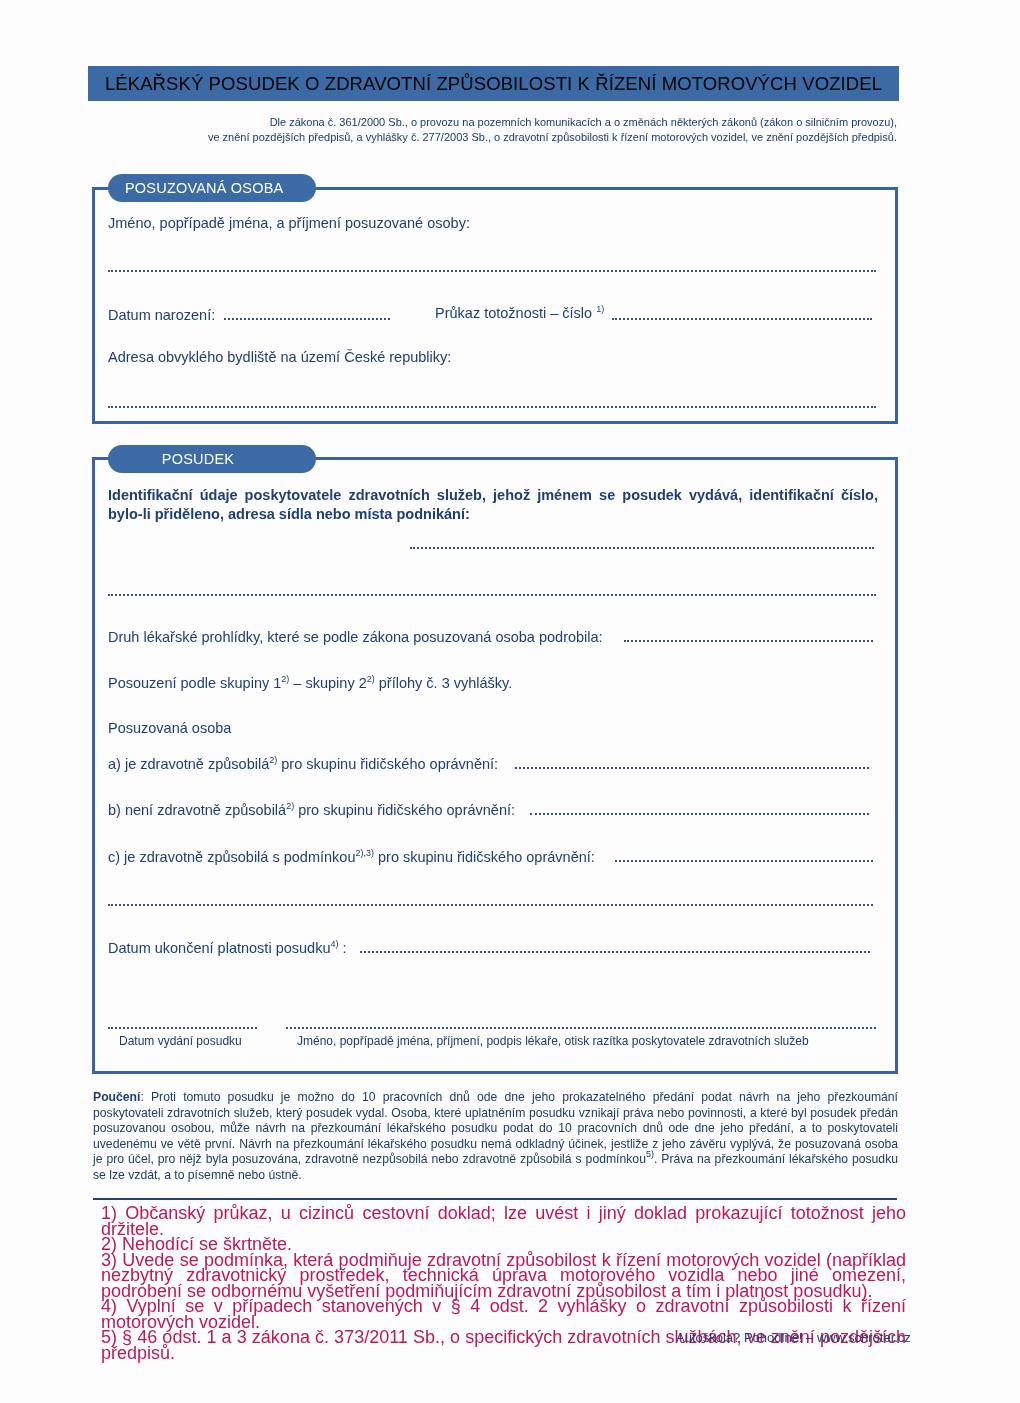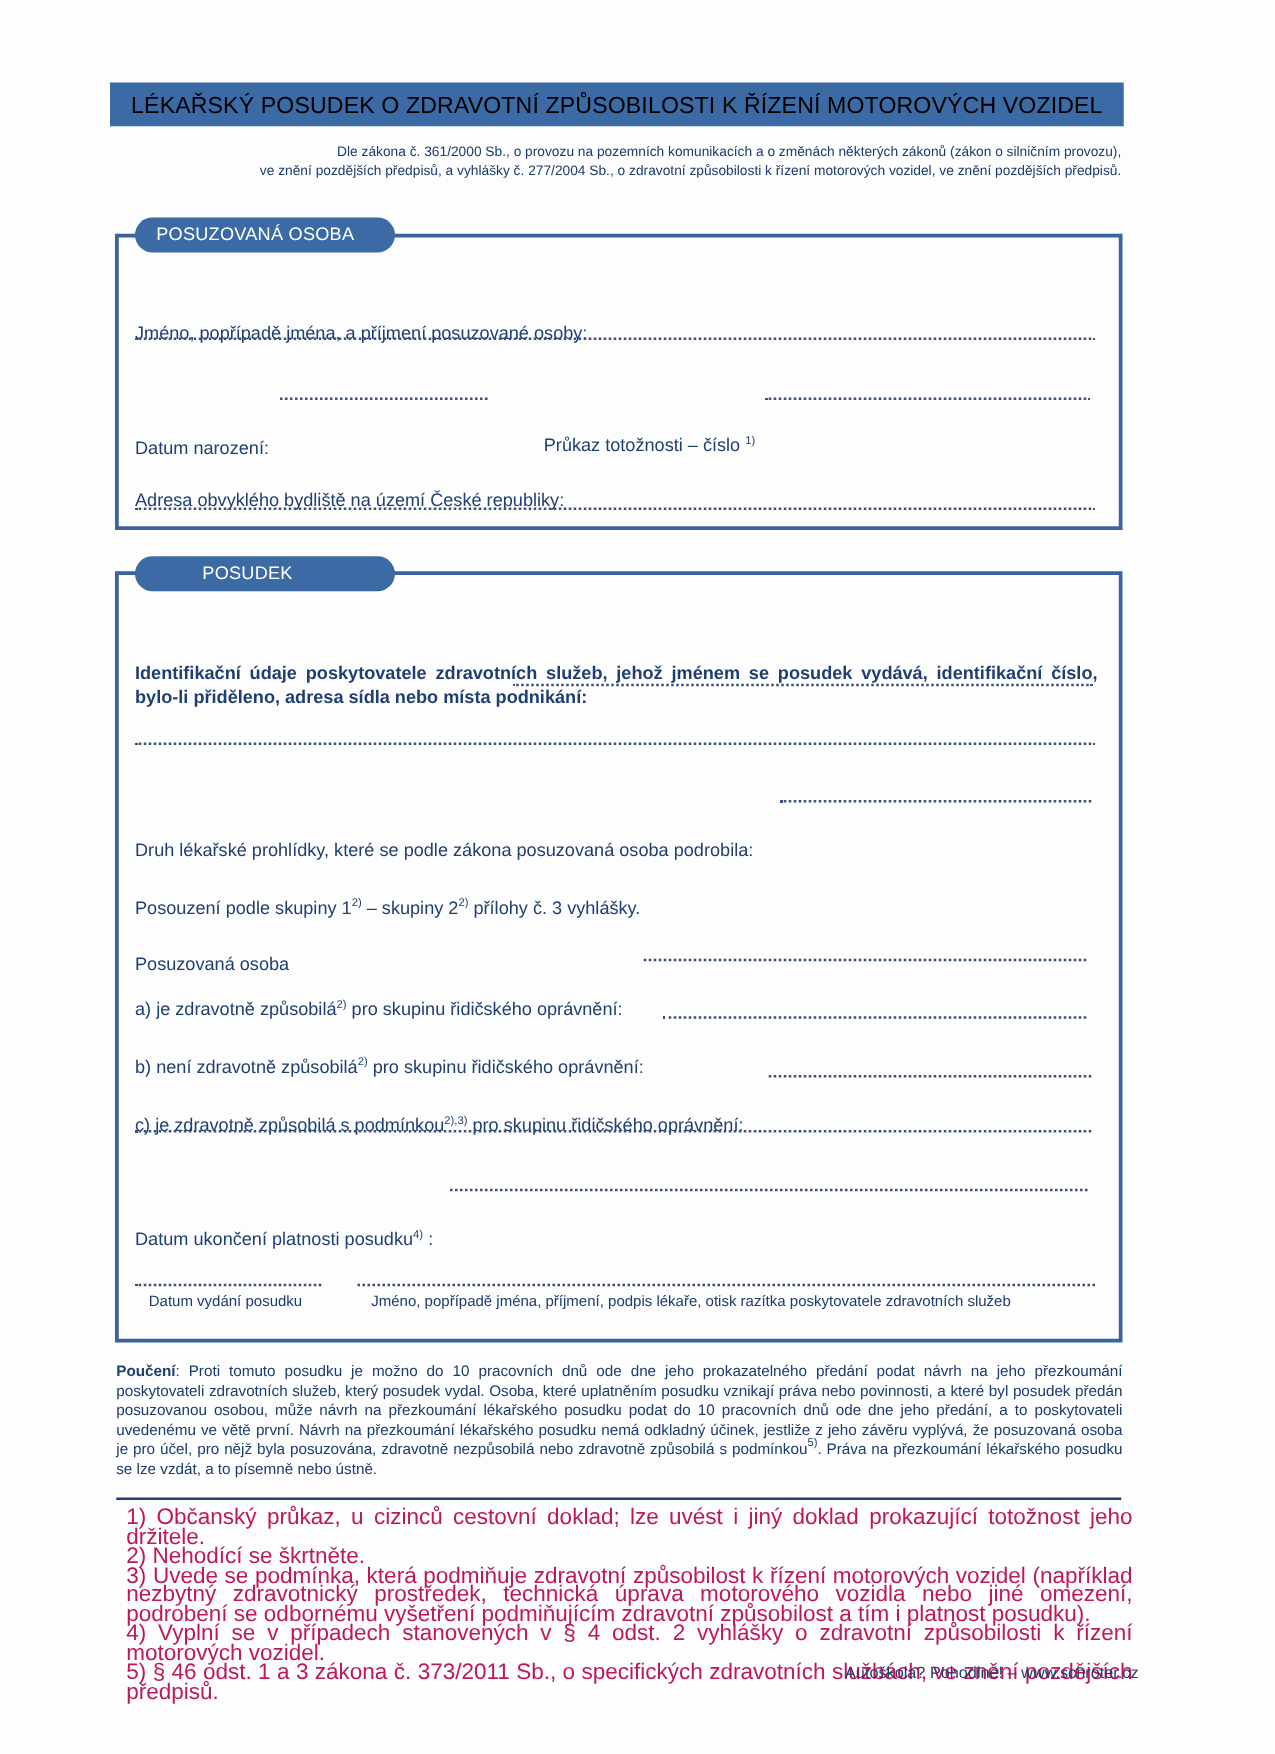--- a/index.html
+++ b/index.html
@@ -15,39 +15,39 @@
   .intro { left: 88px; top: 115px; width: 809px; text-align: right; font-size: 11px; line-height: 14.5px; color: #1c3b6e; }
   .box { border: 3px solid #3a63a0; background: transparent; }
   .box1 { left: 92px; top: 187px; width: 800px; height: 231px; }
   .box2 { left: 92px; top: 457px; width: 800px; height: 611px; }
   .pill {
     background: #3b6aa5; color: #fff; height: 28px; border-radius: 14px;
     font-size: 14.5px; line-height: 29px; letter-spacing: 0.2px;
   }
   .pill1 { left: 108px; top: 174px; width: 208px; text-align: left; padding-left: 17px; box-sizing: border-box; }
   .pill2 { left: 108px; top: 445px; width: 208px; text-align: center; padding-right: 28px; box-sizing: border-box; }
-  .lbl { font-size: 14.5px; color: #1f3f73; white-space: nowrap; margin-top: 44px; }
+  .lbl { font-size: 14.5px; color: #1f3f73; white-space: nowrap; }
   .dots { border-bottom: 2px dotted #3a4f7a; height: 0; }
   sup { font-size: 9px; vertical-align: 6px; line-height: 0; }
   .small { font-size: 12px; color: #1c3b6e; }
   .pouceni { left: 93px; top: 1090px; width: 805px; font-size: 12.2px; line-height: 15.6px; text-align: justify; color: #1c3b6e; }
   .pouceni b { color: #1f3f73; }
   .hr { left: 93px; top: 1198px; width: 804px; height: 2px; background: #26406e; }
   .fn { left: 101px; top: 1206px; width: 805px; font-size: 18px; line-height: 15.5px; color: #be185d; }
   .fn div { text-align: justify; }
   .credit { left: 676px; top: 1330px; font-size: 13px; color: #1f3f73; }
 </style>
 </head>
 <body>
 
 <div class="abs title-bar">LÉKAŘSKÝ POSUDEK O ZDRAVOTNÍ ZPŮSOBILOSTI K ŘÍZENÍ MOTOROVÝCH VOZIDEL</div>
 
 <div class="abs intro">
   <div>Dle zákona č. 361/2000 Sb., o provozu na pozemních komunikacích a o změnách některých zákonů (zákon o silničním provozu),</div>
-  <div>ve znění pozdějších předpisů, a vyhlášky č. 277/2004 Sb., o zdravotní způsobilosti k řízení motorových vozidel, ve znění pozdějších předpisů.</div>
+  <div>ve znění pozdějších předpisů, a vyhlášky č. 277/2003 Sb., o zdravotní způsobilosti k řízení motorových vozidel, ve znění pozdějších předpisů.</div>
 </div>
 
 <div class="abs box box1"></div>
 <div class="abs pill pill1">POSUZOVANÁ OSOBA</div>
 
 <div class="abs lbl" style="left:108px; top:215px;">Jméno, popřípadě jména, a příjmení posuzované osoby:</div>
 <div class="abs dots" style="left:108px; top:270px; width:768px;"></div>
 
 <div class="abs lbl" style="left:108px; top:307px;">Datum narození:</div>
 <div class="abs dots" style="left:224px; top:318px; width:166px;"></div>

